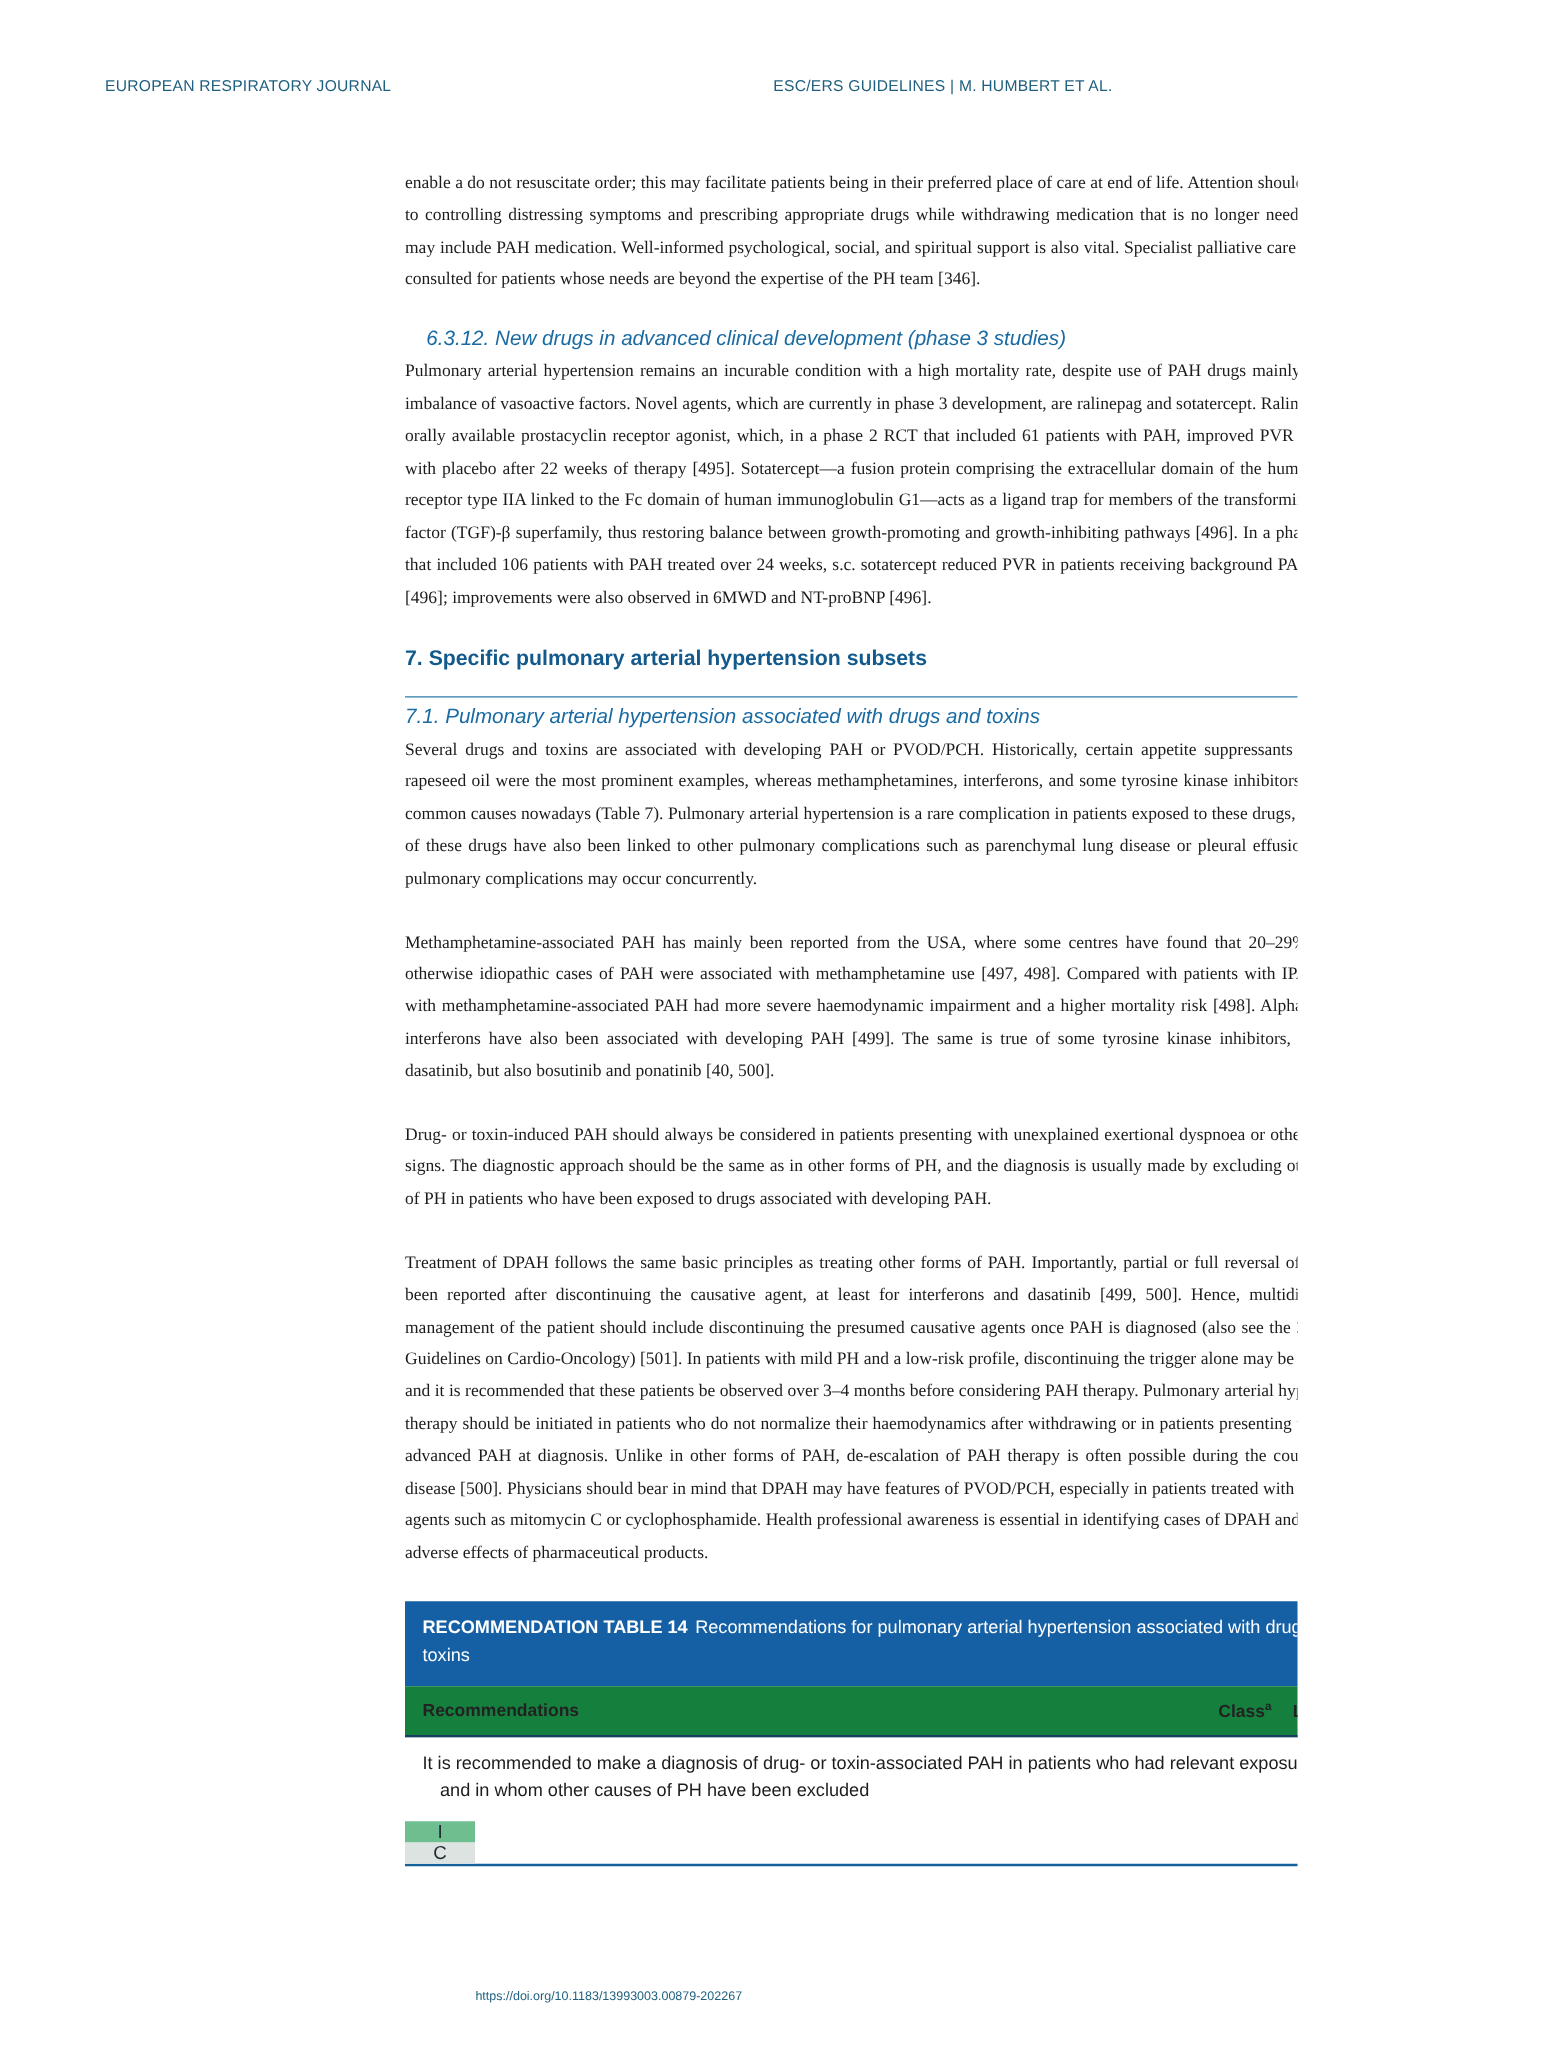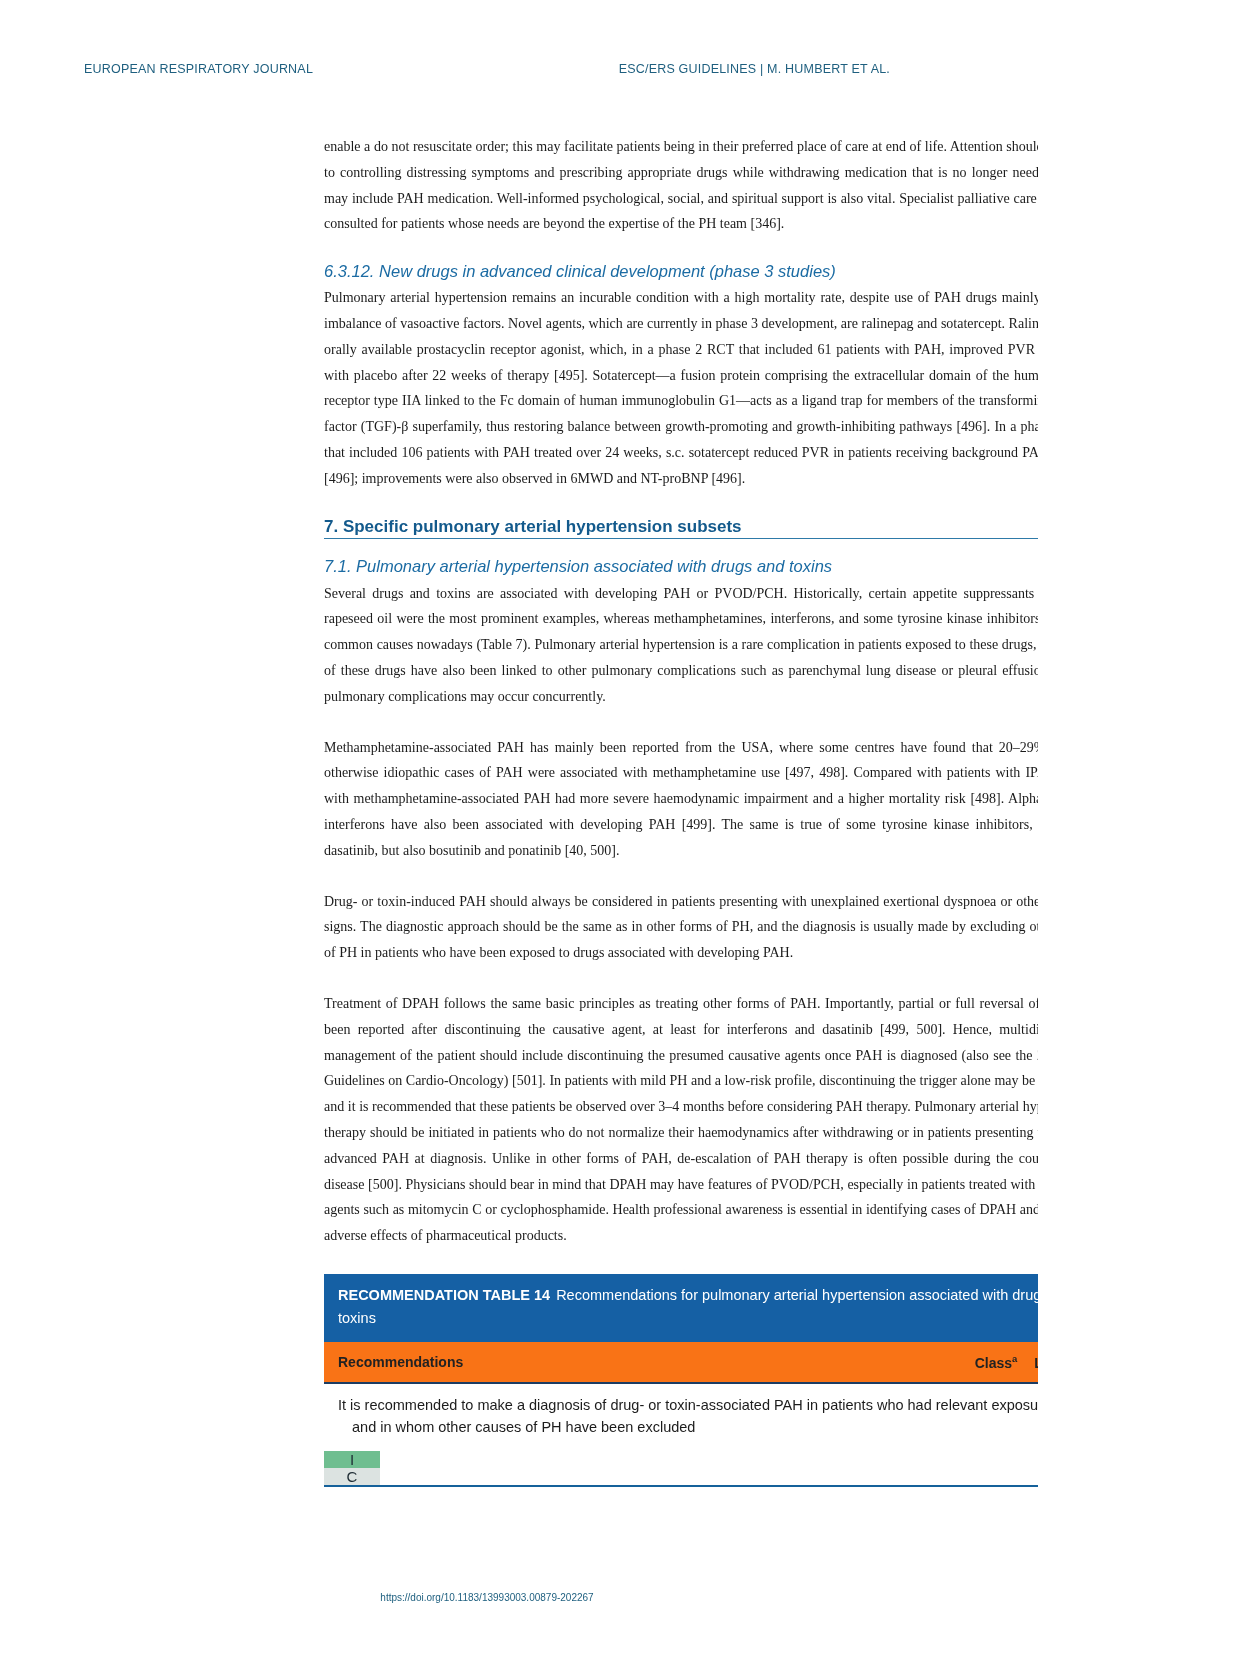--- a/index.html
+++ b/index.html
@@ -14,41 +14,41 @@
     font-family:"Liberation Sans", sans-serif;
     font-size:12.5px; letter-spacing:0.2px; color:#1e5f7f; font-weight:500;
   }
   
   .content { position:absolute; left:324px; top:134px; width:771px; }
   .content p {
     margin:0 0 25px 0; font-size:14px; line-height:25.8px;
     text-align:justify; text-justify:inter-word;
   }
   .sub-italic {
-    margin:0 0 4px 0; font-family:"Liberation Sans", sans-serif;
+    margin:0 0 4px 17px; font-family:"Liberation Sans", sans-serif;
     font-style:italic; font-weight:normal; font-size:16.5px; color:#1b6ba3;
   }
   .sec-heading {
-    margin:0 0 18px 0; font-family:"Liberation Sans", sans-serif;
+    margin:0 0 6px 0; font-family:"Liberation Sans", sans-serif;
     font-size:17px; font-weight:bold; color:#135a8c;
-    padding-bottom:1px; border-bottom:1.5px solid #2e7aa8;
+    padding-bottom:20px; border-bottom:1.5px solid #2e7aa8;
   }
   .sub-bold-italic {
     margin:3px 0 5px 0; font-family:"Liberation Sans", sans-serif;
     font-style:italic; font-weight:normal; font-size:16.5px; color:#1b6ba3;
   }
   
   .rec-table { margin-top:0; font-family:"Liberation Sans", sans-serif; }
   .rec-title {
     background:#1560a4; color:#ffffff; padding:10px 14px 11px 14px;
     font-size:14.5px; line-height:1.62;
   }
   .rec-title strong { font-weight:bold; margin-right:6px; }
   .rec-cols {
-    display:flex; align-items:center; background:#f97316;
+    display:flex; align-items:center; background:#15803d;
     padding:11px 12px 11px 14px; border-bottom:2px solid #1c3d63;
     font-size:14px; font-weight:bold; color:#222222;
   }
   .col-rec { flex:1; }
   .col-class, .col-level { width:56px; text-align:center; }
   .col-class { margin-right:3px; }
   sup { font-size:9.5px; }
   .rec-row { display:flex; align-items:stretch; padding-right:12px; border-bottom:2.5px solid #15619a; background:#ffffff;flex-direction:column; }
   .row-text {
     flex:1; padding:10px 10px 13px 28px; text-indent:-14px;

